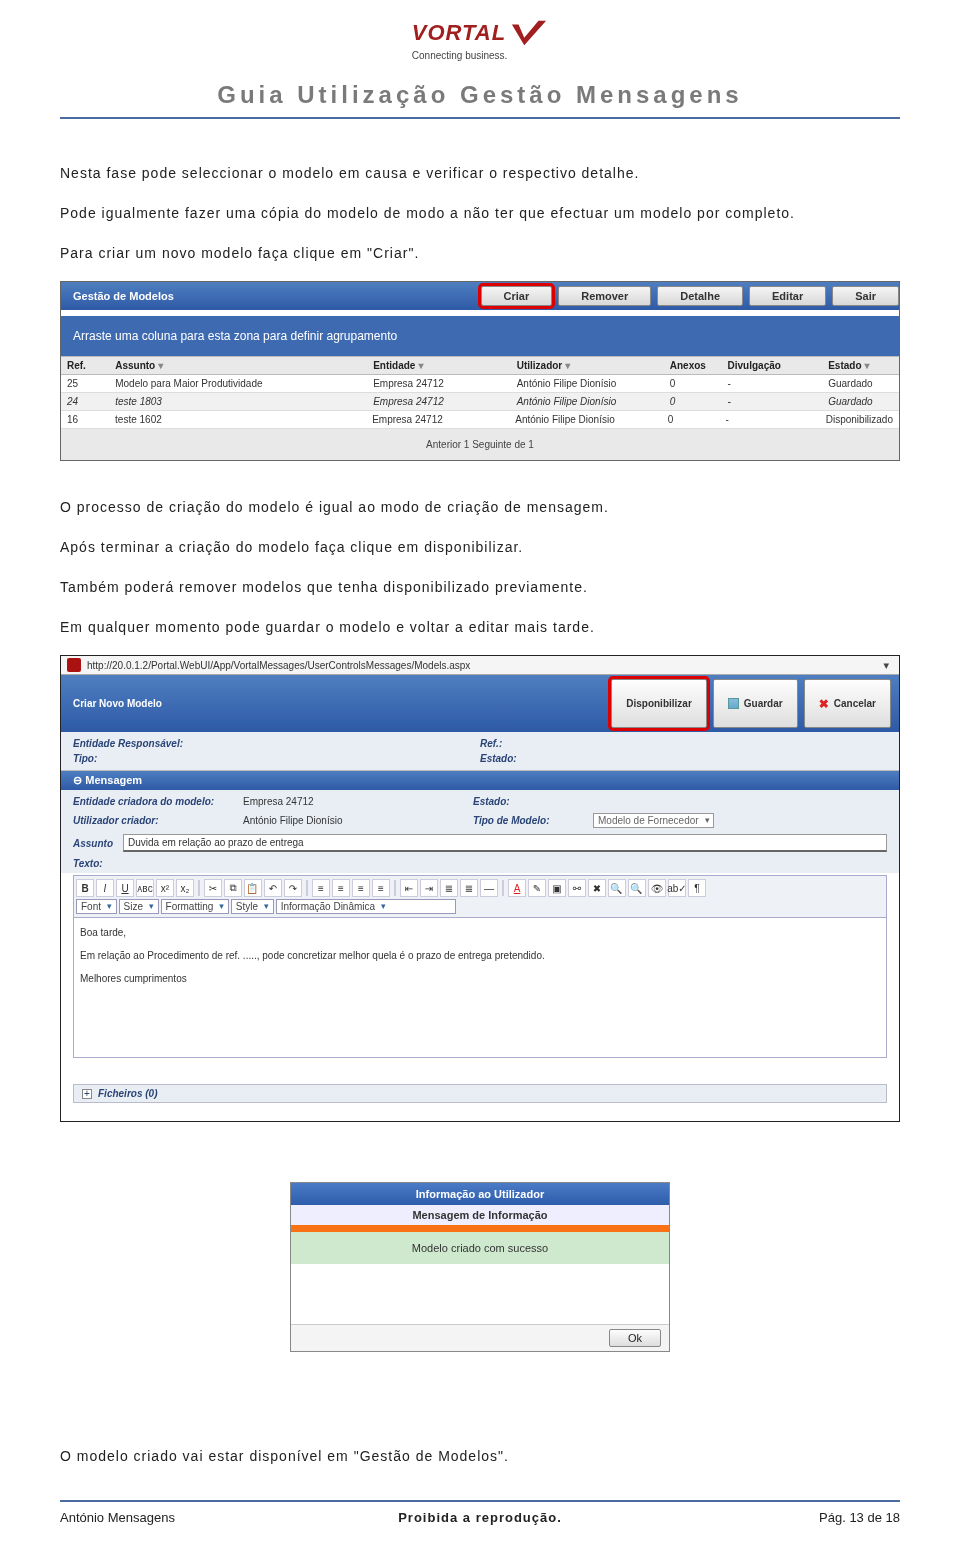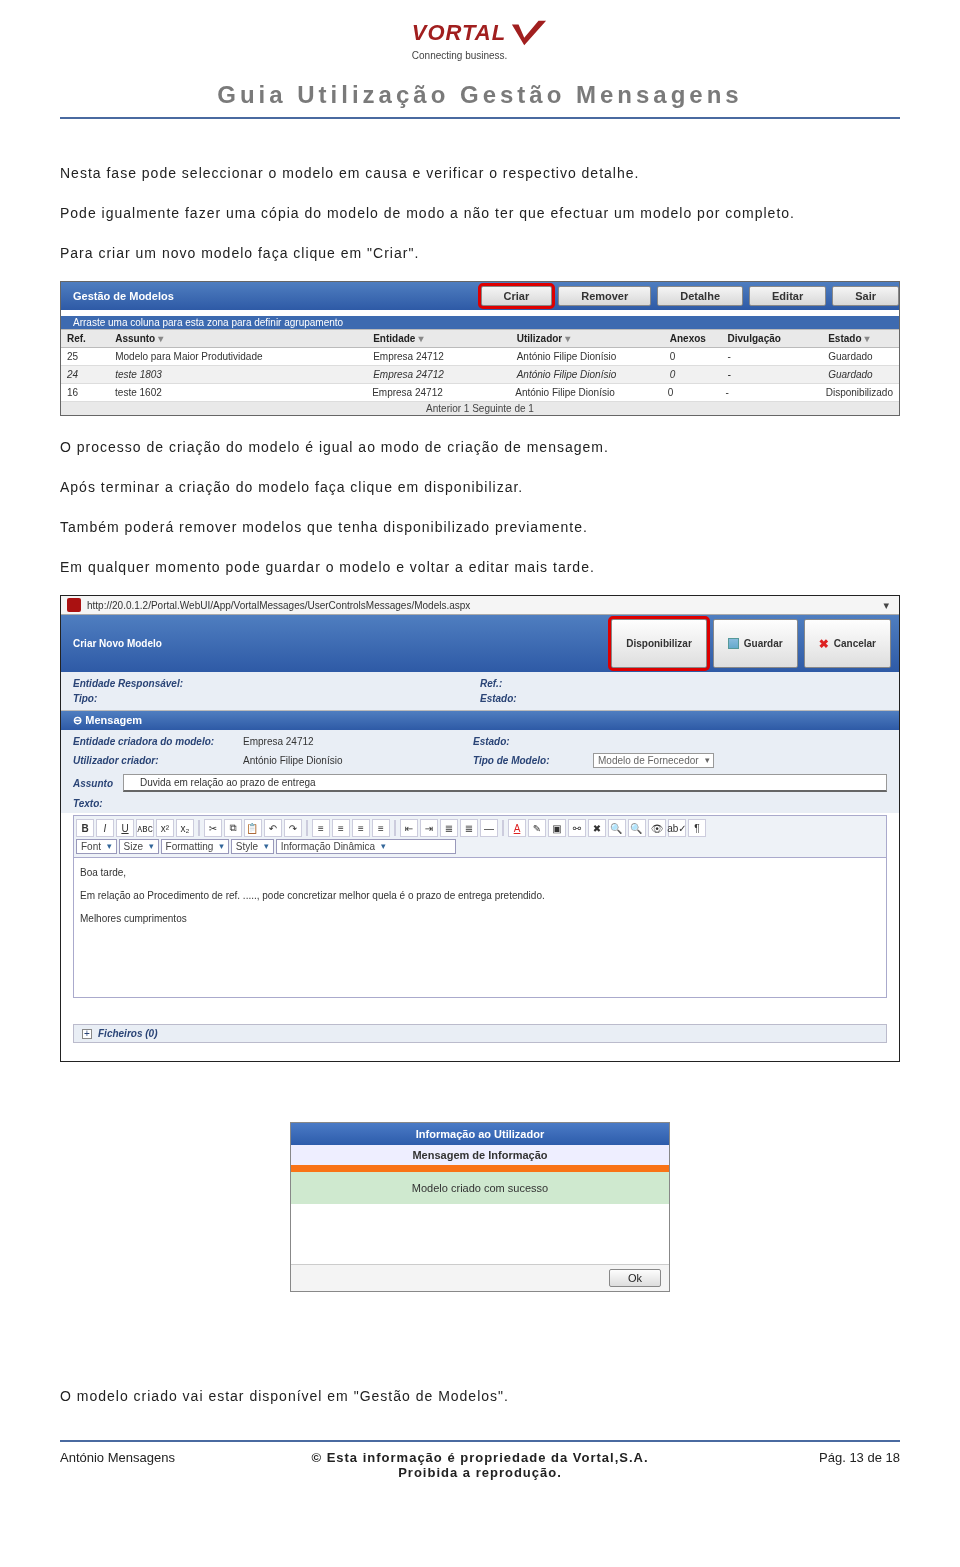--- a/index.html
+++ b/index.html
@@ -29,44 +29,44 @@
     flex: 1;
     text-align: center;
     color: #7a7a7a;
     font-size: 24px;
     font-weight: bold;
     letter-spacing: 4px;
   }
   .body-text p { margin: 12px 0; line-height: 2.0; letter-spacing: 1px; color: #222; }
 
   
-  .shot { border: 1px solid #666; margin: 14px 0 17px 0; background: #5eead4; font-size: 11px; }
+  .shot { border: 1px solid #666; margin: 14px 0 32px 0; background: #5eead4; font-size: 11px; }
   .shot1-title-bar {
     background: linear-gradient(#4f7ec0, #2e5aa6);
     color: #fff; font-weight: bold;
     display: flex; align-items: center; justify-content: space-between;
     padding: 4px 0 4px 12px;
   }
   .shot1-buttons { display: flex; gap: 0; }
   .shot1-btn {
     background: linear-gradient(#f5f5f5,#d8d8d8);
     border: 1px solid #888; color: #333;
     padding: 3px 22px; font-size: 11px; font-weight: bold;
     border-radius: 2px; margin-left: 6px;
   }
   .shot1-btn.hl { outline: 3px solid #d00; }
-  .shot1-drag { background: #3d6ab0; color: #fff; padding: 1px 12px; font-size: 10px; }
+  .shot1-drag { background: #3d6ab0; color: #fff; padding: 13px 12px; font-size: 12px; }
   .shot1-hdr-row { display: flex; background: #e9e9e9; border-top: 1px solid #bbb; border-bottom: 1px solid #bbb; }
   .shot1-row { display: flex; border-bottom: 1px solid #ddd; background: #fff; }
   .shot1-row.alt { background: #f1f1f1; font-style: italic; }
   .shot1-cell { padding: 3px 6px; font-size: 10px; color: #333; }
   .c-ref{width:50px;} .c-ass{width:270px;} .c-ent{width:150px;} .c-uti{width:160px;} .c-anx{width:60px;} .c-div{width:105px;} .c-est{width:80px;}
   .shot1-hdr-row .shot1-cell { font-weight: bold; color: #222; }
   .funnel { color: #888; font-size: 10px; margin-left: 3px; }
-  .shot1-pager { text-align: center; font-size: 10px; color:#444; padding: 1px 0; background:#e9e9e9; }
+  .shot1-pager { text-align: center; font-size: 10px; color:#444; padding: 10px 0; background:#e9e9e9; }
 
   
   .shot2 { border: 1px solid #222; margin: 14px 0 30px 0; background: #fff; font-size: 10px; }
   .shot2-url { display:flex; align-items:center; background:#f5f5f5; padding:2px 6px; border-bottom:1px solid #aaa; }
   .shot2-url-icon { width:14px; height:14px; background:#a11; margin-right:6px; border-radius:2px; position:relative; }
   .shot2-url-text { flex:1; color:#333; font-size:10px; }
   .shot2-url-arrow { color:#444; font-size:11px; padding:0 4px; }
   .shot2-bar1 {
     background: linear-gradient(#4f7ec0, #2e5aa6);
     color:#fff; font-weight:bold; padding:4px 0 4px 12px;
@@ -89,21 +89,21 @@
     color:#fff; font-weight:bold; padding:3px 12px; font-size:11px;
   }
   .shot2-msg-region { background:#e9eef5; padding:6px 12px 4px 12px; font-size:10px; color:#2a4476; }
   .shot2-msg-grid { display:grid; grid-template-columns: 170px 230px 120px auto; row-gap:6px; align-items:center; }
   .shot2-msg-grid .lbl { font-weight:bold; font-style:italic; }
   .shot2-msg-grid .val { color:#333; font-style:normal; font-weight:normal; }
   .shot2-select { background:#fff; border:1px solid #999; padding:1px 14px 1px 4px; color:#666; font-size:10px; position:relative; display:inline-block; }
   .shot2-select::after { content:"▾"; position:absolute; right:3px; top:1px; color:#666; font-size:9px; }
   .shot2-assunto-row { display:flex; align-items:center; gap:10px; margin-top:6px; }
   .shot2-assunto-row .lbl { font-weight:bold; font-style:italic; color:#2a4476; }
-  .shot2-input { flex:1; background:#fff; border:1px solid #999; border-bottom:2px solid #666; padding:2px 16px; color:#333; font-size:10px; }
+  .shot2-input { flex:1; background:#fff; border:1px solid #999; border-bottom:2px solid #666; padding:2px 4px; color:#333; font-size:10px; }
   .shot2-texto-lbl { font-weight:bold; font-style:italic; color:#2a4476; margin-top:6px; }
 
   .shot2-toolbar { background:#eef2f7; border:1px solid #aac; padding:2px; margin:2px 12px 0 12px; }
   .tb-row { display:flex; align-items:center; gap:2px; padding:1px 0; }
   .tb-btn { width:18px; height:18px; border:1px solid #ccd; background:#fff; display:flex; align-items:center; justify-content:center; font-size:10px; color:#333; }
   .tb-sep { width:2px; height:16px; background:#ccd; margin:0 2px; }
   .tb-dd { border:1px solid #99b; background:#fff; font-size:10px; padding:1px 4px; display:flex; align-items:flex-start; gap:6px; color:#444; }
   .tb-dd .caret { color:#369; font-size:9px; }
 
   .shot2-editor { margin:0 12px; border:1px solid #aac; border-top:none; background:#fff; padding:6px; font-size:10px; color:#333; min-height:140px; }
@@ -352,19 +352,18 @@
     </div>
   </div>
 
   <div class="body-text">
     <p>O modelo criado vai estar disponível em "Gestão de Modelos".</p>
   </div>
 
   <div class="footer">
     <div class="footer-left">António Mensagens</div>
     <div class="footer-center">
-      <div>© Esta informação é propriedade da Vortal,S.A.</div>
       <div>Proibida a reprodução.</div>
     </div>
     <div class="footer-right">Pág. 13 de 18</div>
   </div>
 
 </div>
 
 </body></html>

